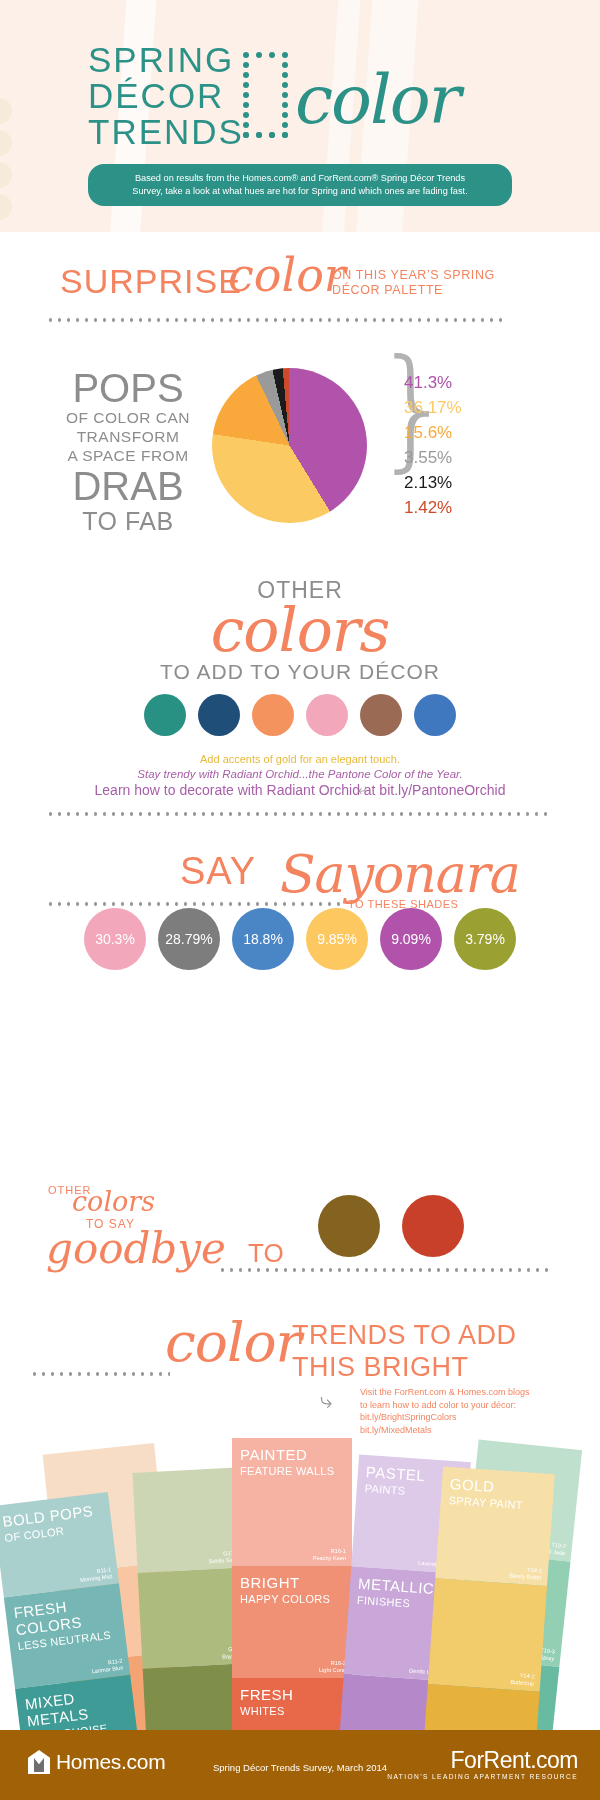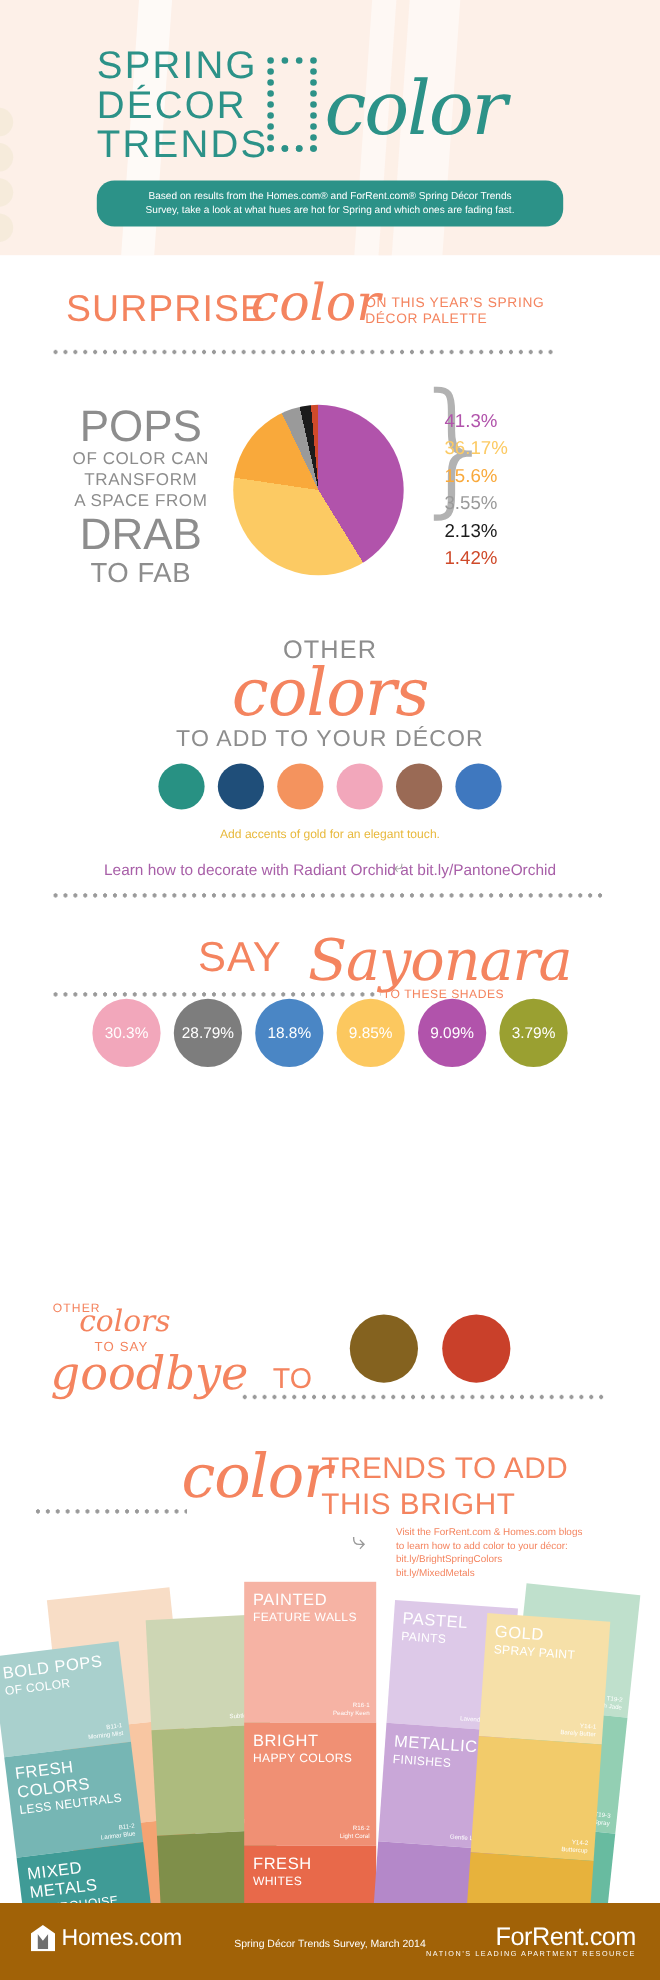--- a/index.html
+++ b/index.html
@@ -215,20 +215,21 @@
   <div class="swatch-row" id="swatchRow">
       <div class="swatch" style="background:#289183"></div>
       <div class="swatch" style="background:#1f4e79"></div>
       <div class="swatch" style="background:#f4935e"></div>
       <div class="swatch" style="background:#f2a7bb"></div>
       <div class="swatch" style="background:#9a6a55"></div>
       <div class="swatch" style="background:#3f78bf"></div>
     </div>
 
   <div class="note-gold">Add accents of gold for an elegant touch.</div>
+  <div class="note-orchid">Stay trendy with Radiant Orchid...the Pantone Color of the Year.</div>
   <div class="note-learn">Learn how to decorate with Radiant Orchid at bit.ly/PantoneOrchid</div>
   <div class="arrow-left">⤶</div>
 
   <div class="dotline" style="left:46px;top:812px;width:506px;"></div>
 
   <div class="say-wrap">
     <div class="say-big">SAY</div>
     <div class="say-script">Sayonara</div>
     <div class="say-sub">TO THESE SHADES</div>
   </div>
@@ -287,21 +288,21 @@
       </div>
       <div class="chip" style="left:140px;top:40px;width:108px;transform:rotate(-3deg);">
         <div class="band" style="background:#cdd6b4;height:100px">
           <div class="code"><b>G17-1</b>Subtle Sage</div>
         </div>
         <div class="band" style="background:#adbb7e;height:96px">
           <div class="code"><b>G17-2</b>Bay Leaf</div>
         </div>
         <div class="band" style="background:#7f8f4a;height:96px"></div>
       </div>
-      <div class="chip" style="left:222px;top:8px;width:120px;transform:rotate(0deg);">
+      <div class="chip" style="left:232px;top:8px;width:120px;transform:rotate(0deg);">
         <div class="band" style="background:#f6b3a4;height:128px">
           <div class="ttl">PAINTED<small>FEATURE WALLS</small></div>
           <div class="code"><b>R16-1</b>Peachy Keen</div>
         </div>
         <div class="band" style="background:#f09074;height:112px">
           <div class="ttl">BRIGHT<small>HAPPY COLORS</small></div>
           <div class="code"><b>R16-2</b>Light Coral</div>
         </div>
         <div class="band" style="background:#e8694a;height:104px">
           <div class="ttl">FRESH<small>WHITES</small></div>

